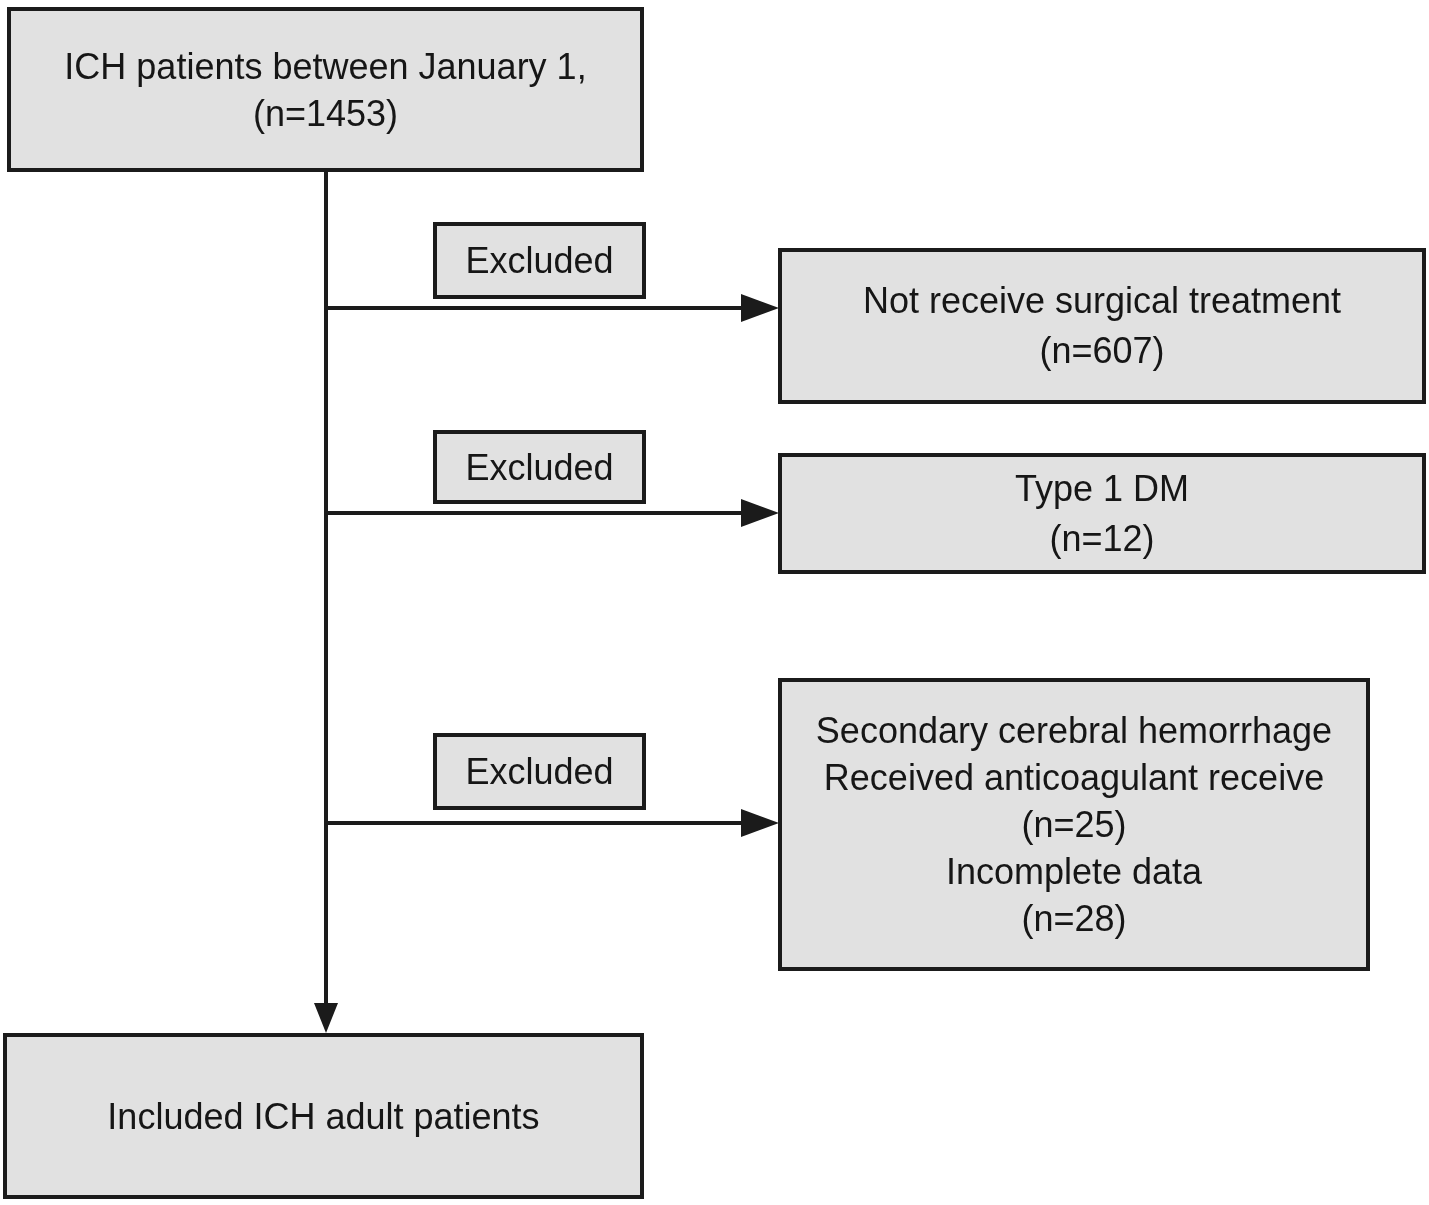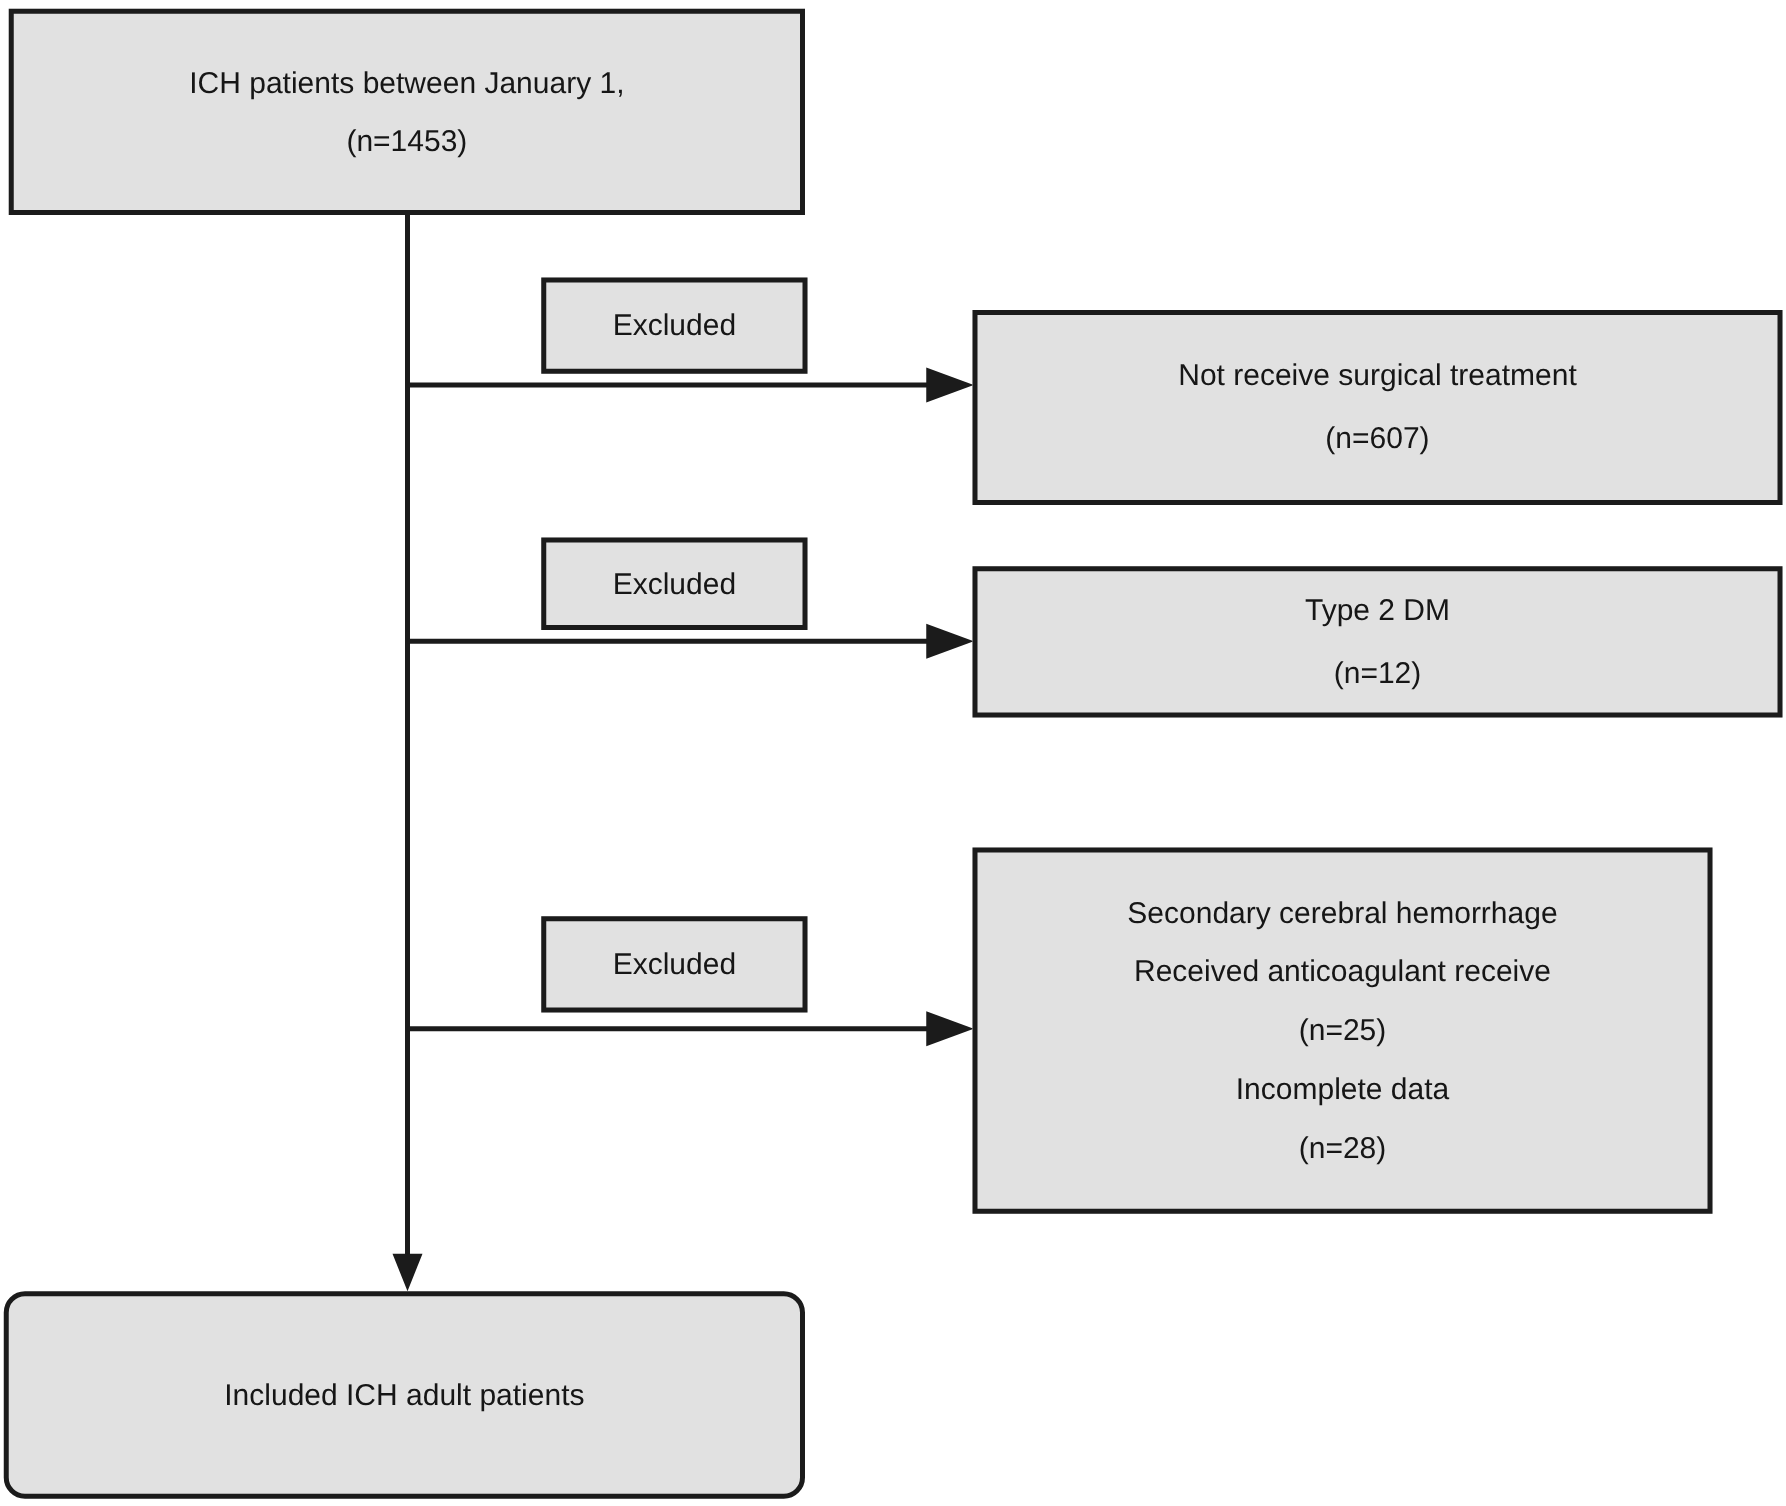--- a/index.html
+++ b/index.html
@@ -17,29 +17,29 @@
   }
   .box {
     position: absolute;
     background: #e1e1e1;
     border: 4px solid #1b1b1b;
     display: flex;
     flex-direction: column;
     justify-content: center;
     align-items: center;
     text-align: center;
-    font-size: 24px;
+    font-size: 36px;
     line-height: 47px;
     color: #161616;
   }
   .box .line { width: 100%; }
 
   
   .top-box      { left: 7px;   top: 7px;    width: 637px; height: 165px; }
-  .bottom-box   { left: 3px;   top: 1033px; width: 641px; height: 166px; border-radius: 17px; }
+  .bottom-box   { left: 3px;   top: 1033px; width: 641px; height: 166px; }
 
   .excl-box-1   { left: 433px; top: 222px;  width: 213px; height: 77px; }
   .excl-box-2   { left: 433px; top: 430px;  width: 213px; height: 74px; }
   .excl-box-3   { left: 433px; top: 733px;  width: 213px; height: 77px; }
 
   .reason-box-1 { left: 778px; top: 248px;  width: 648px; height: 156px; line-height: 50px; }
   .reason-box-2 { left: 778px; top: 453px;  width: 648px; height: 121px; line-height: 50px; }
   .reason-box-3 { left: 778px; top: 678px;  width: 592px; height: 293px; line-height: 47px; }
 
   
@@ -107,21 +107,21 @@
   </div>
   <div class="box reason-box-1">
     <div class="line">Not receive surgical treatment</div>
     <div class="line">(n=607)</div>
   </div>
 
   <div class="box excl-box-2">
     <div class="line">Excluded</div>
   </div>
   <div class="box reason-box-2">
-    <div class="line">Type 2 DM</div>
+    <div class="line">Type 1 DM</div>
     <div class="line">(n=12)</div>
   </div>
 
   <div class="box excl-box-3">
     <div class="line">Excluded</div>
   </div>
   <div class="box reason-box-3">
     <div class="line">Secondary cerebral hemorrhage</div>
     <div class="line">Received anticoagulant receive</div>
     <div class="line">(n=25)</div>

